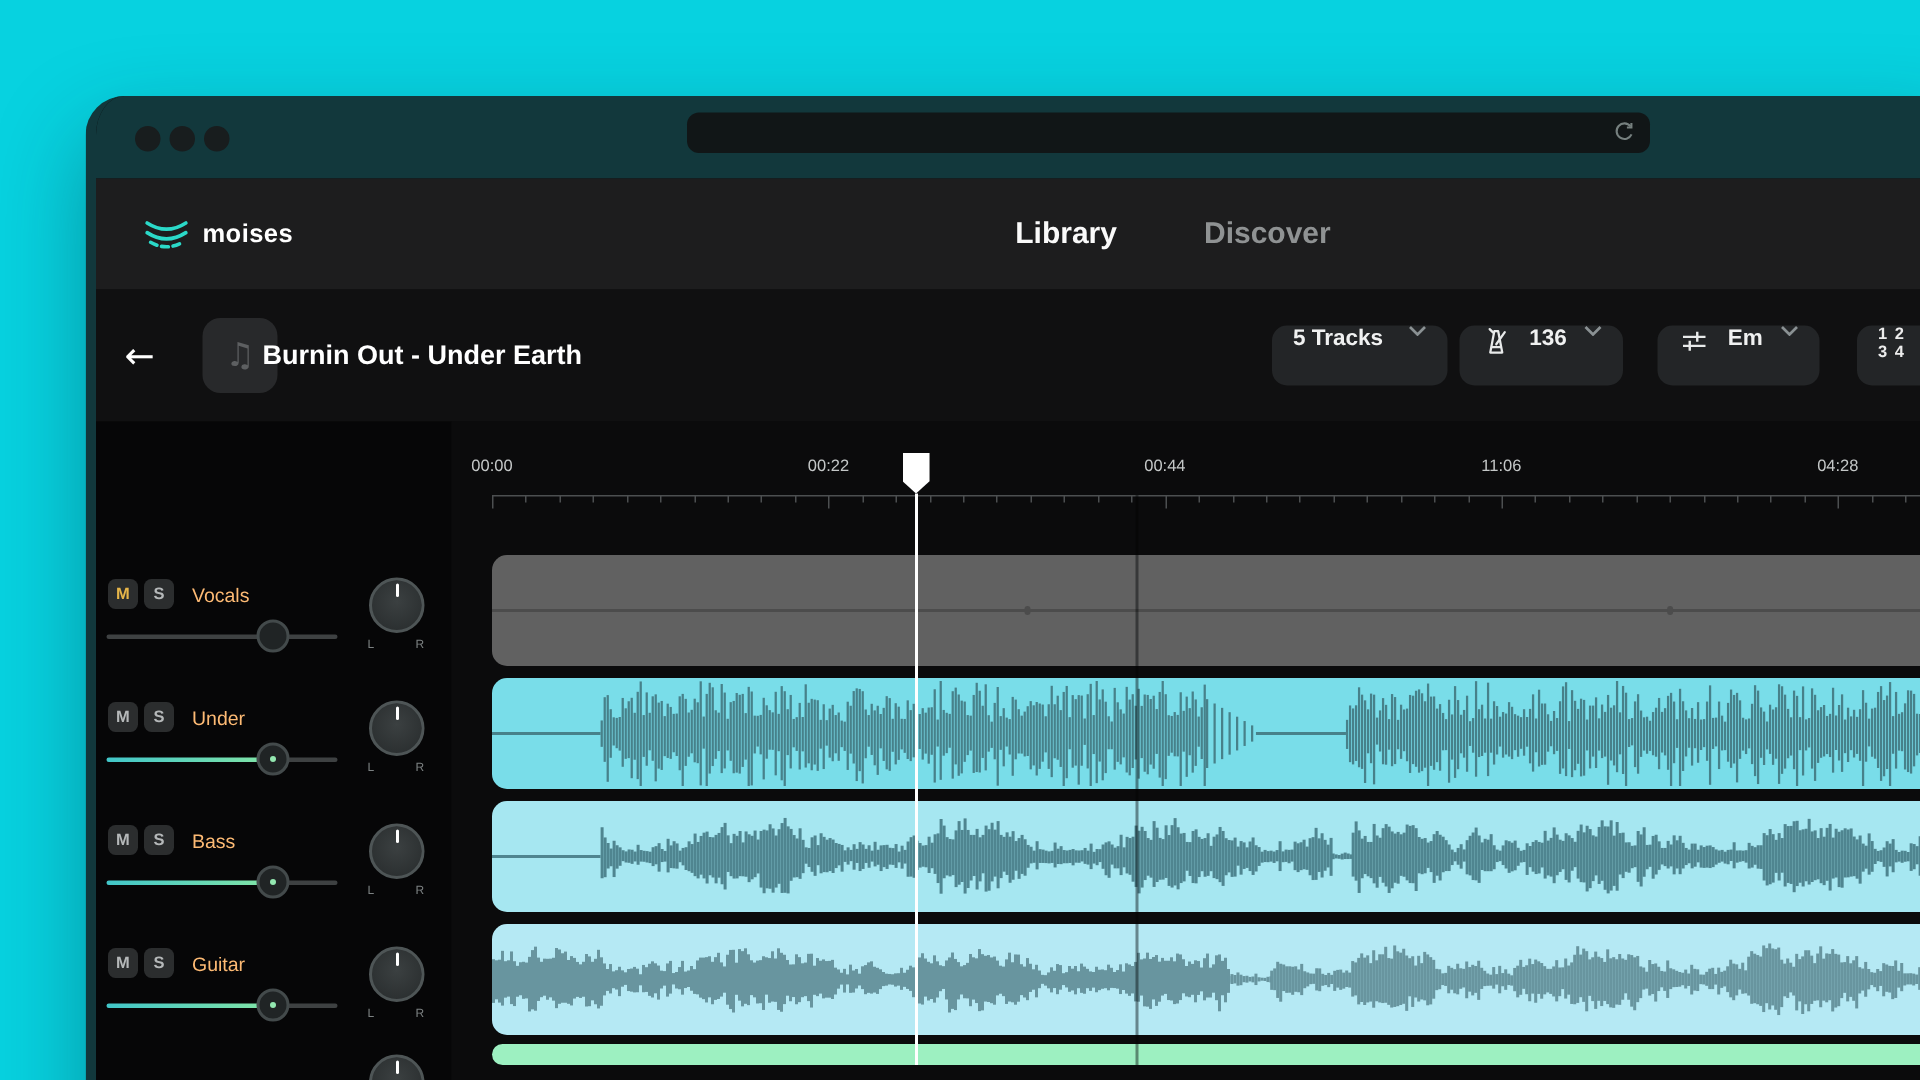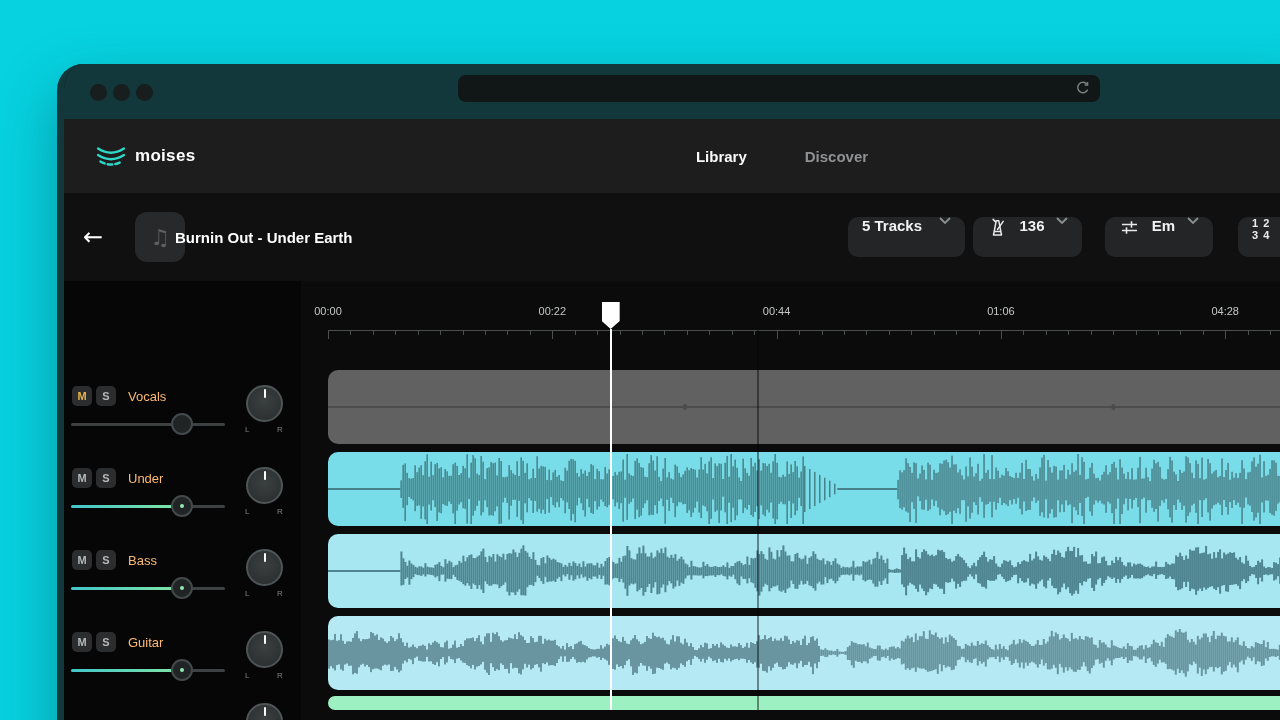--- a/index.html
+++ b/index.html
@@ -18,31 +18,31 @@
           border-radius:8px;display:flex;align-items:center;justify-content:flex-end;
           padding-right:10px;box-sizing:border-box;}
   
   .nav{position:relative;height:74px;background:#1d1d1e;}
   .brand{position:absolute;left:32px;top:50%;transform:translateY(-50%);
          display:flex;align-items:center;gap:9px;cursor:pointer;}
   .brand-text{color:#fff;font-weight:bold;font-size:17px;letter-spacing:.3px;}
   .logo-path{stroke:var(--accent);}
   .nav-items{position:absolute;left:718px;top:0;height:100%;transform:translateX(-50%);
              display:flex;gap:58px;align-items:center;}
-  .nav-item{font-size:15px;font-weight:bold;color:#8f9293;cursor:pointer;}
+  .nav-item{font-size:20px;font-weight:bold;color:#8f9293;cursor:pointer;}
   .nav-item.active{color:#fafafa;}
   
   .songbar{position:relative;height:88px;background:#101011;}
   .back{position:absolute;left:19px;top:50%;transform:translateY(-50%);font-size:24px;
         color:#fff;font-family:"DejaVu Sans",sans-serif;cursor:pointer;}
   .art{position:absolute;left:71px;top:19px;width:50px;height:50px;border-radius:12px;
        background:#28292b;display:flex;align-items:center;justify-content:center;}
   .art span{font-size:22px;color:#5d5f61;font-family:"DejaVu Sans",sans-serif;}
   .title{position:absolute;left:111px;top:50%;transform:translateY(-50%);
-         font-size:15px;font-weight:bold;color:#fff;white-space:nowrap;}
+         font-size:18px;font-weight:bold;color:#fff;white-space:nowrap;}
   .hbtn{position:absolute;top:24px;height:40px;background:#232527;border-radius:10px;
         display:flex;justify-content:space-between;gap:9px;
         padding:0 14px;box-sizing:border-box;color:#f0f1f1;font-size:15px;
         font-weight:bold;cursor:pointer;}
   .beats-txt{line-height:12px;font-size:11px;letter-spacing:1px;font-weight:bold;color:#ececec;}
   
   .main{position:absolute;left:0;top:217px;right:0;bottom:0;}
   .sidebar{position:absolute;left:0;top:0;width:237px;height:100%;background:#060607;}
   .wf{position:absolute;left:237px;top:0;right:0;height:100%;background:#0b0b0c;}
   
@@ -219,21 +219,21 @@
           <div class="pan" style="top: 5px;">
             <span class="pan-tick"></span>
           </div>
         </div>
       </div>
     <div class="wf" id="wf">
         <div class="baseline"></div>
         <div class="ruler-label" style="left: 27px;">00:00</div>
         <div class="ruler-label" style="left: 251.3px;">00:22</div>
         <div class="ruler-label" style="left: 475.6px;">00:44</div>
-        <div class="ruler-label" style="left: 699.9px;">01:06</div>
+        <div class="ruler-label" style="left: 699.9px;">11:06</div>
         <div class="ruler-label" style="left: 924.2px;">04:28</div>
         <div class="tick major" style="left: 27px;"></div>
         <div class="tick" style="left: 49.4px;"></div>
         <div class="tick" style="left: 71.9px;"></div>
         <div class="tick" style="left: 94.3px;"></div>
         <div class="tick" style="left: 116.7px;"></div>
         <div class="tick" style="left: 139.2px;"></div>
         <div class="tick" style="left: 161.6px;"></div>
         <div class="tick" style="left: 184px;"></div>
         <div class="tick" style="left: 206.4px;"></div>

